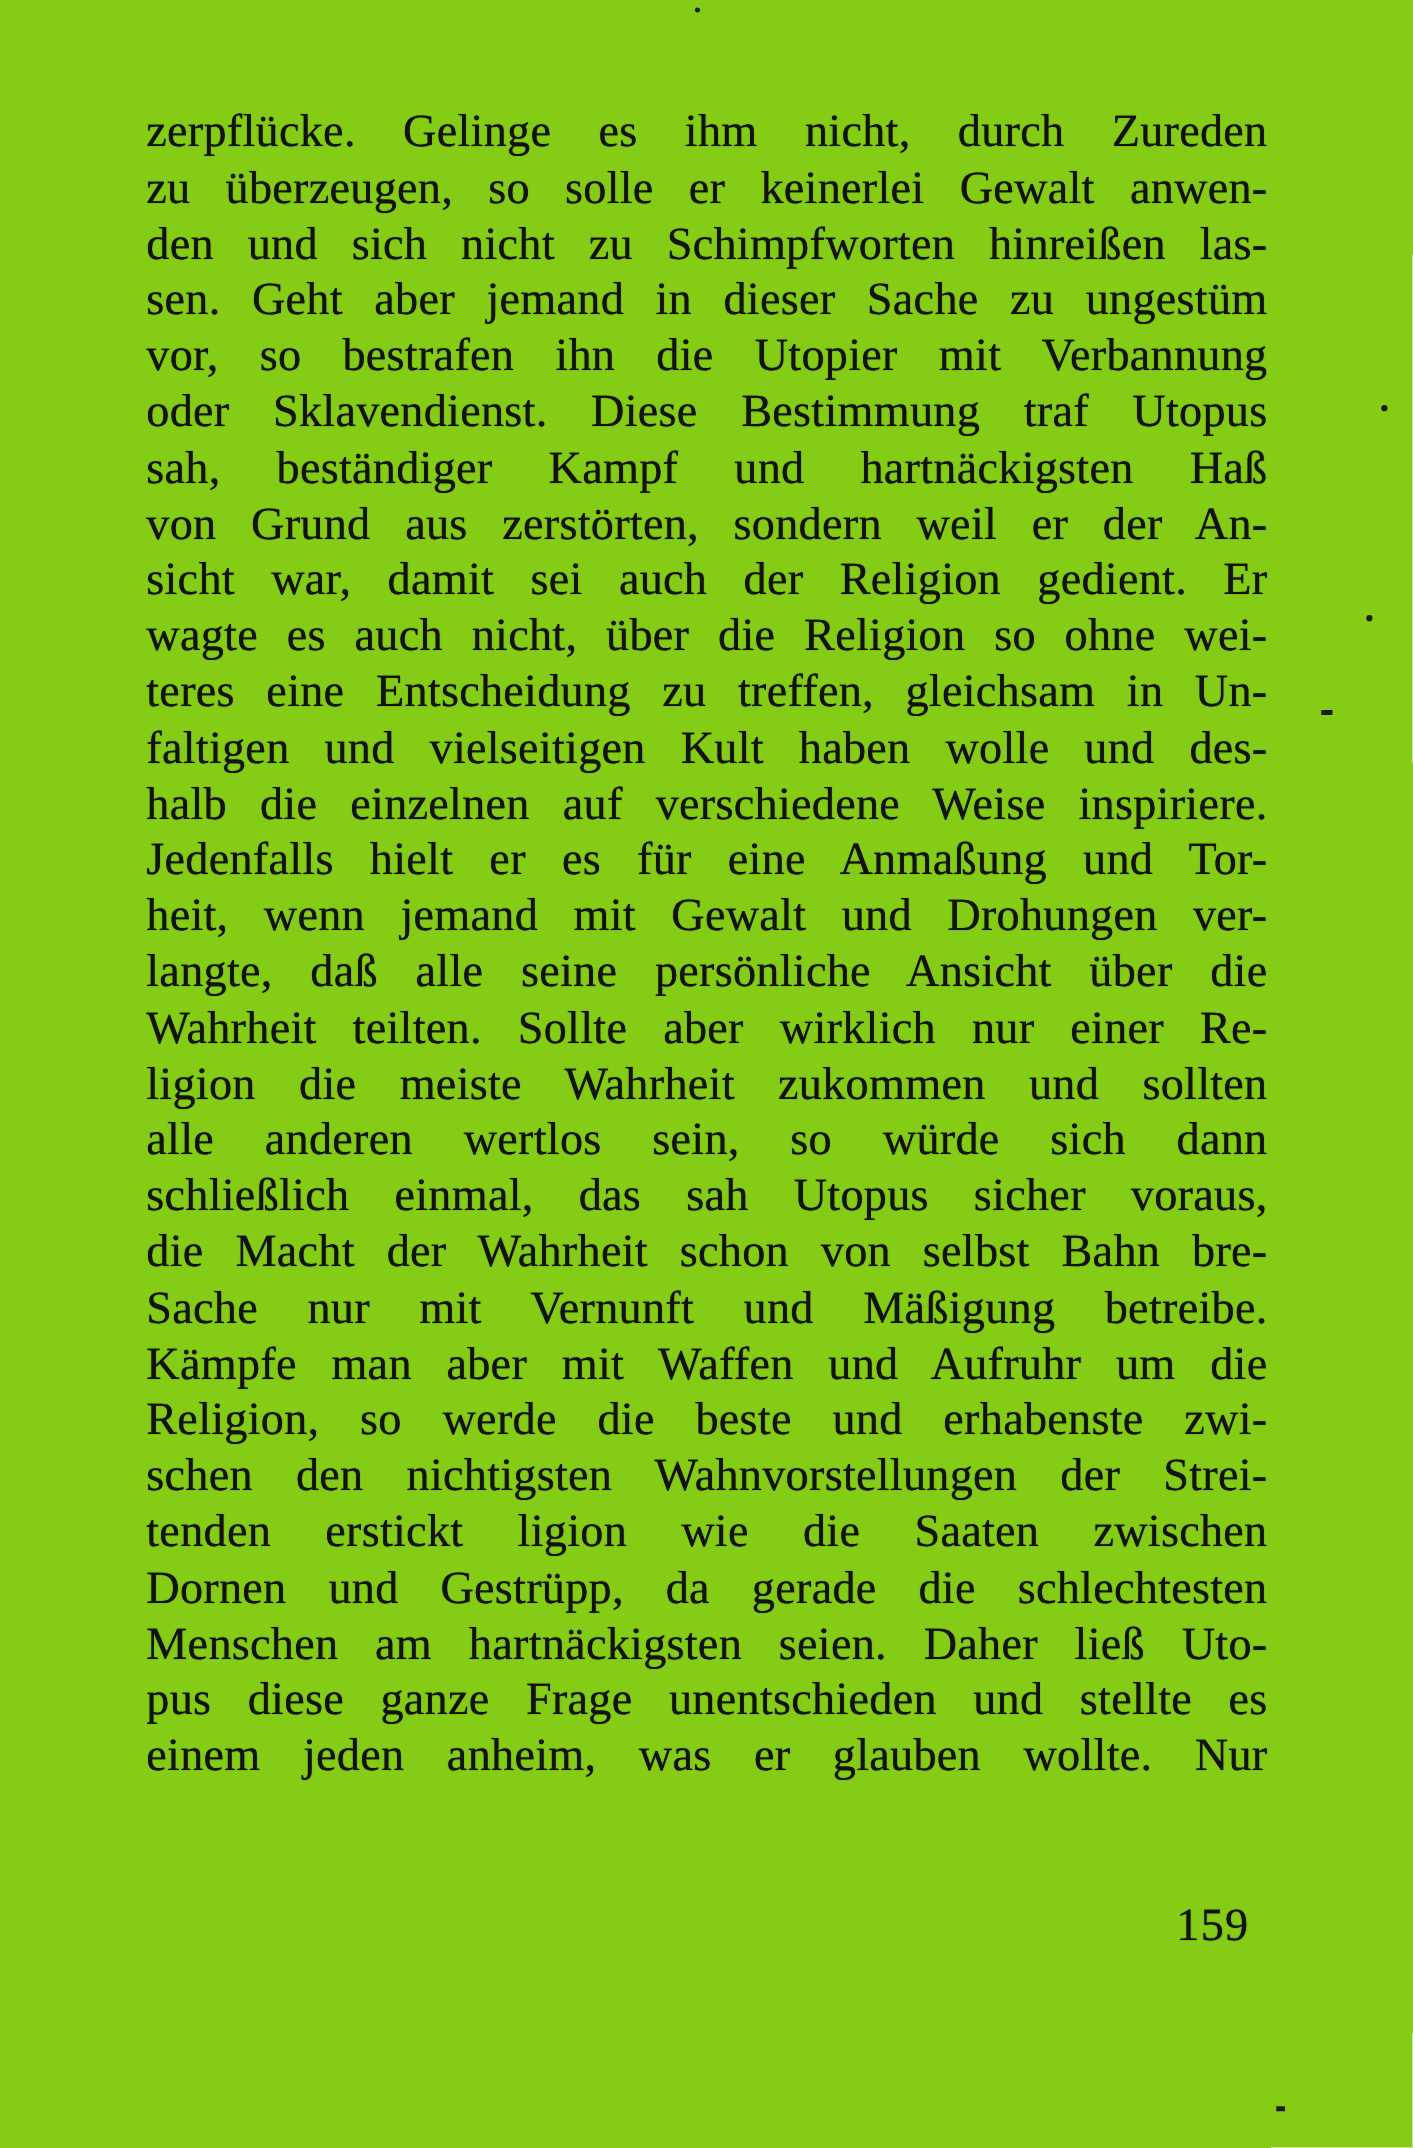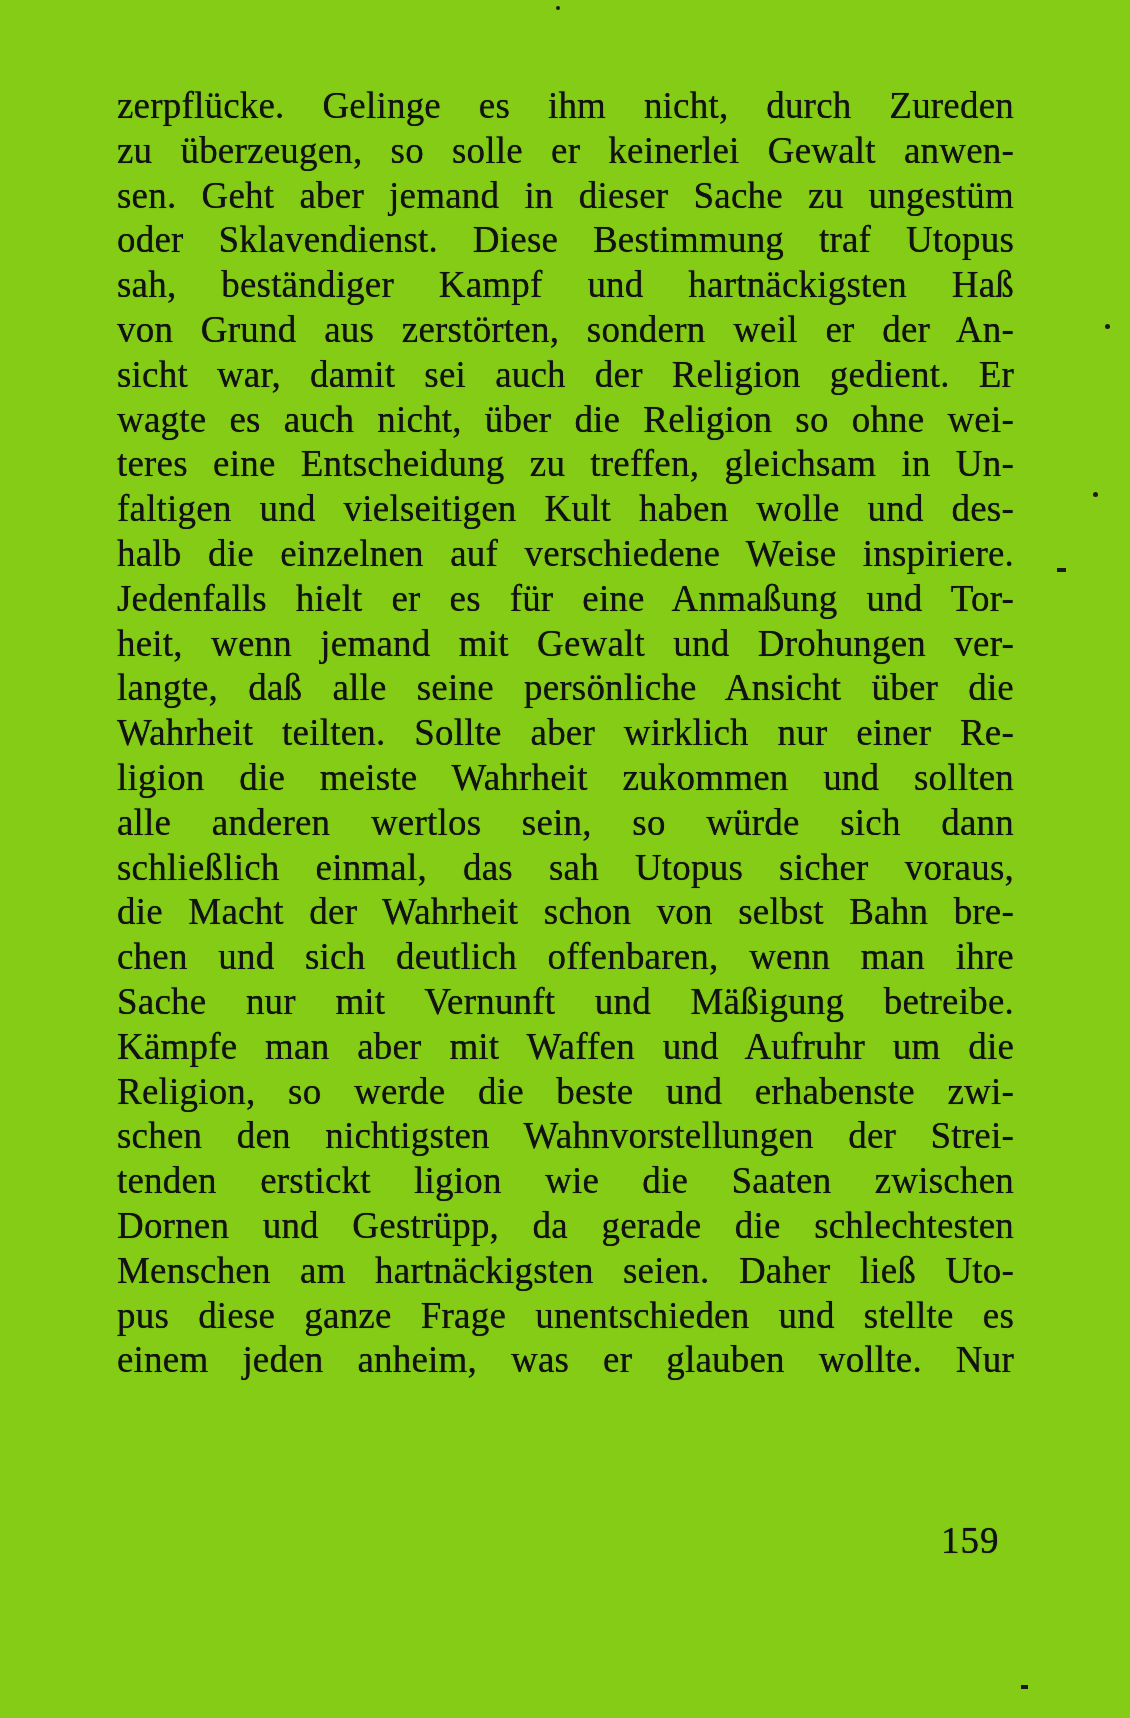--- a/index.html
+++ b/index.html
@@ -51,38 +51,39 @@
   .speck-4 { left: 1021px; top: 1685px; width: 7px; height: 4px; }
   .speck-5 { left: 556px; top: 6px; width: 4px; height: 4px; }
 </style>
 </head>
 <body>
 
 <div class="page">
   <div class="text-block">
     <div class="line">zerpflücke. Gelinge es ihm nicht, durch Zureden</div>
     <div class="line">zu überzeugen, so solle er keinerlei Gewalt anwen-</div>
+    <div class="line">den und sich nicht zu Schimpfworten hinreißen las-</div>
     <div class="line">sen. Geht aber jemand in dieser Sache zu ungestüm</div>
+    <div class="line">vor, so bestrafen ihn die Utopier mit Verbannung</div>
     <div class="line">oder Sklavendienst. Diese Bestimmung traf Utopus</div>
     <div class="line">sah, beständiger Kampf und hartnäckigsten Haß</div>
     <div class="line">von Grund aus zerstörten, sondern weil er der An-</div>
     <div class="line">sicht war, damit sei auch der Religion gedient. Er</div>
     <div class="line">wagte es auch nicht, über die Religion so ohne wei-</div>
     <div class="line">teres eine Entscheidung zu treffen, gleichsam in Un-</div>
     <div class="line">faltigen und vielseitigen Kult haben wolle und des-</div>
     <div class="line">halb die einzelnen auf verschiedene Weise inspiriere.</div>
     <div class="line">Jedenfalls hielt er es für eine Anmaßung und Tor-</div>
     <div class="line">heit, wenn jemand mit Gewalt und Drohungen ver-</div>
     <div class="line">langte, daß alle seine persönliche Ansicht über die</div>
     <div class="line">Wahrheit teilten. Sollte aber wirklich nur einer Re-</div>
     <div class="line">ligion die meiste Wahrheit zukommen und sollten</div>
     <div class="line">alle anderen wertlos sein, so würde sich dann</div>
     <div class="line">schließlich einmal, das sah Utopus sicher voraus,</div>
     <div class="line">die Macht der Wahrheit schon von selbst Bahn bre-</div>
-    <div class="line">chen und sich deutlich offenbaren, wenn man ihre</div>
     <div class="line">Sache nur mit Vernunft und Mäßigung betreibe.</div>
     <div class="line">Kämpfe man aber mit Waffen und Aufruhr um die</div>
     <div class="line">Religion, so werde die beste und erhabenste zwi-</div>
     <div class="line">schen den nichtigsten Wahnvorstellungen der Strei-</div>
     <div class="line">tenden erstickt ligion wie die Saaten zwischen</div>
     <div class="line">Dornen und Gestrüpp, da gerade die schlechtesten</div>
     <div class="line">Menschen am hartnäckigsten seien. Daher ließ Uto-</div>
     <div class="line">pus diese ganze Frage unentschieden und stellte es</div>
     <div class="line">einem jeden anheim, was er glauben wollte. Nur</div>
   </div>

